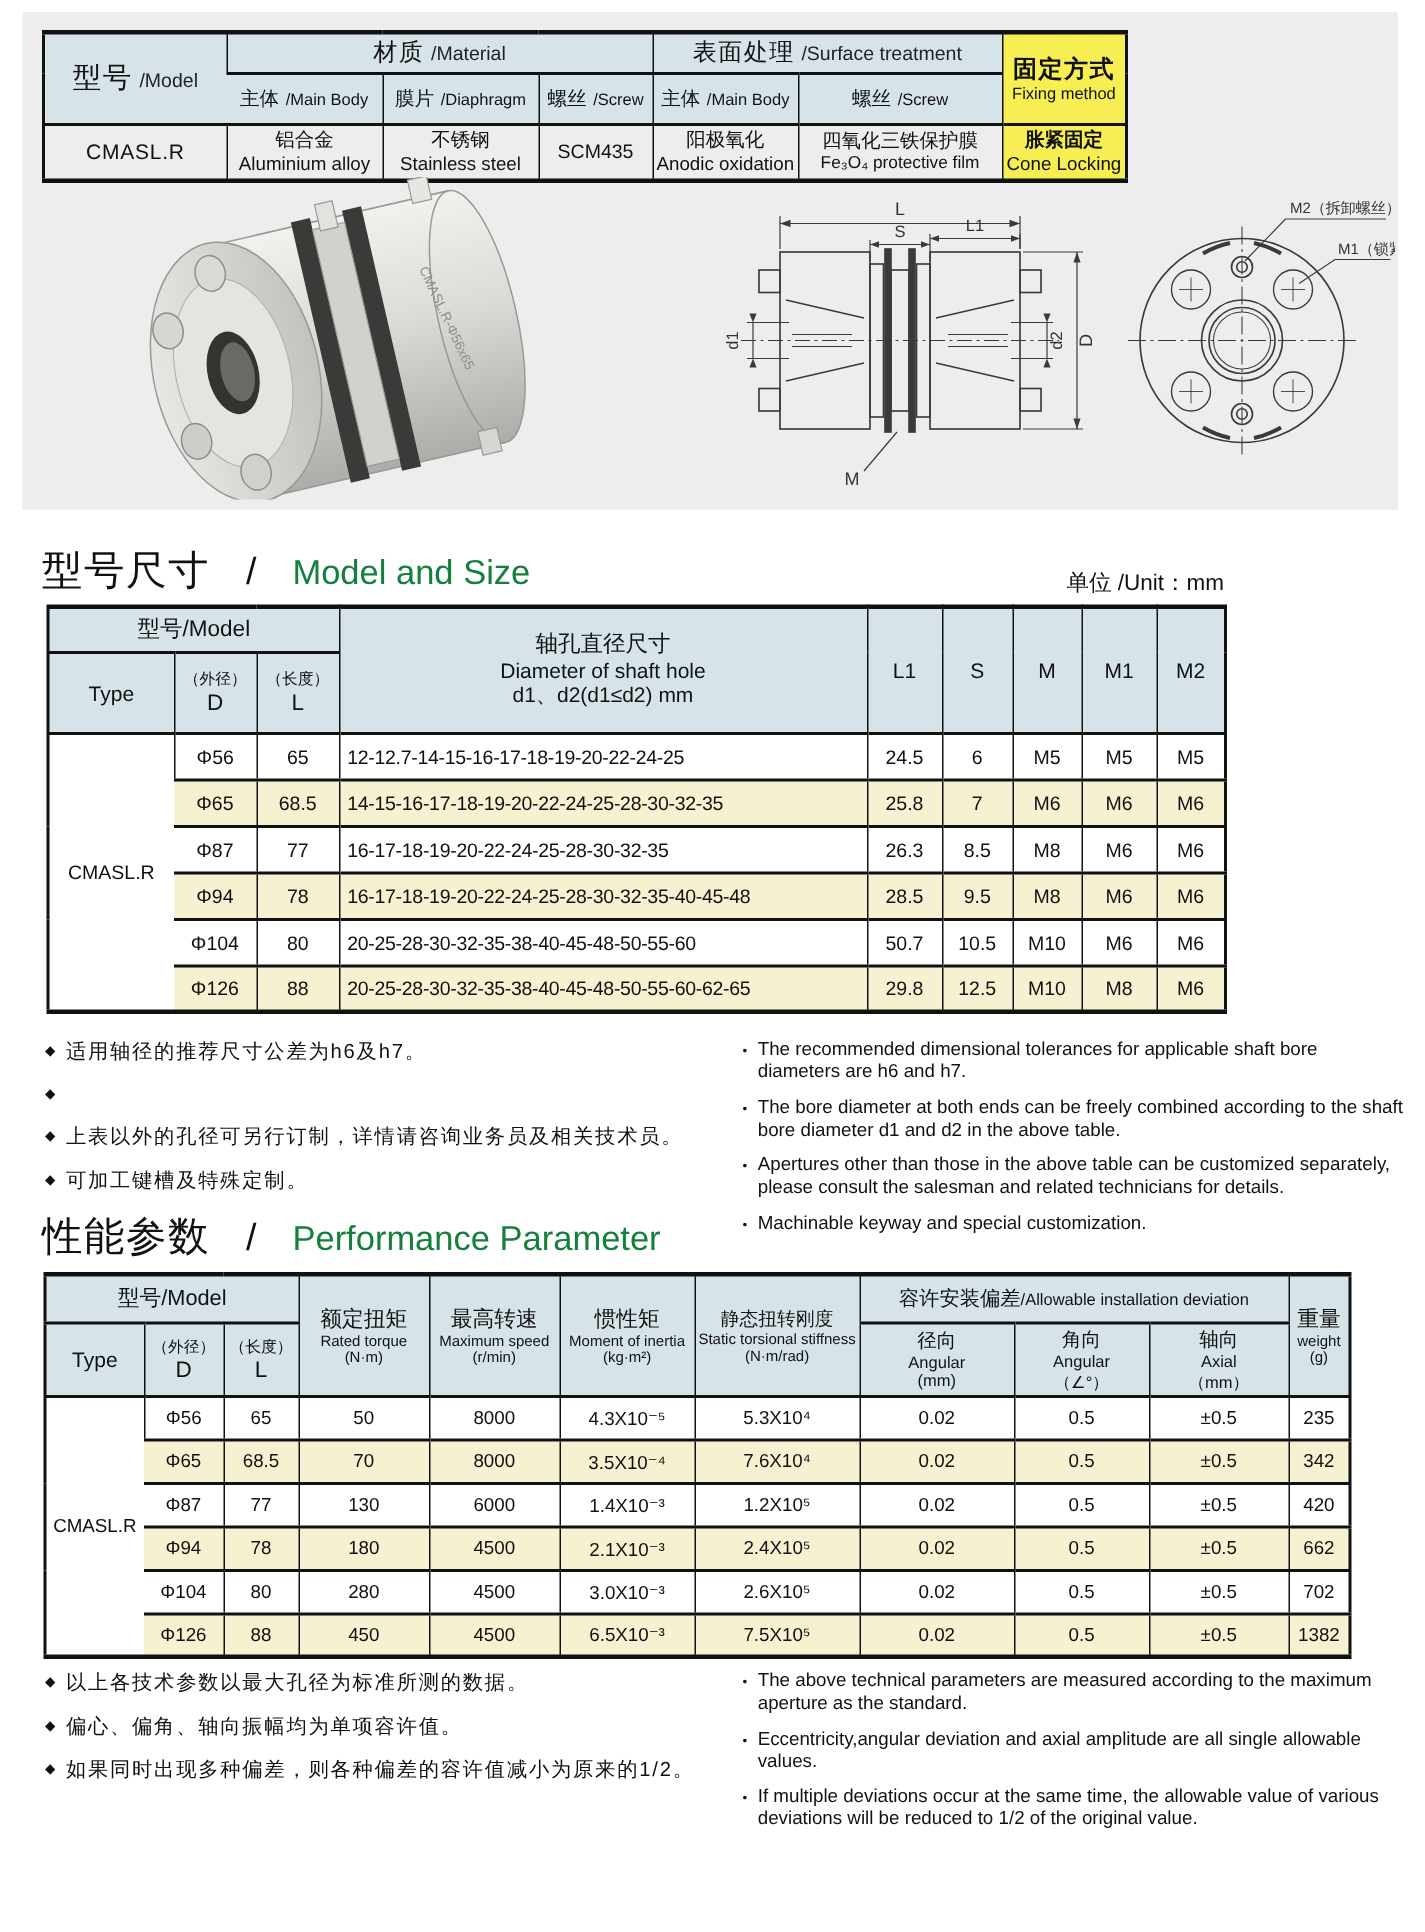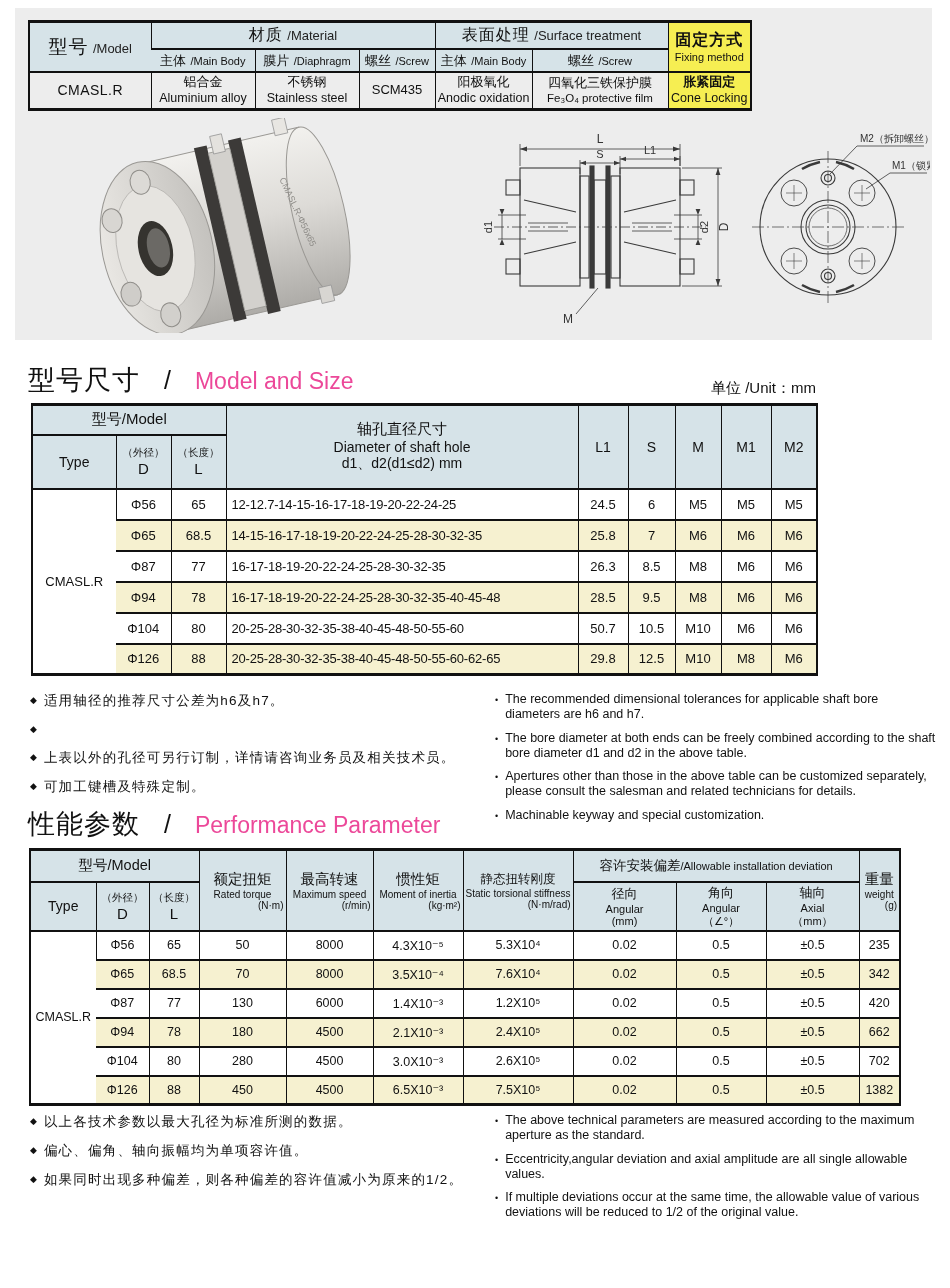--- a/index.html
+++ b/index.html
@@ -33,21 +33,21 @@
 
   
   .photo-svg { position:absolute; left:35px; top:118px; }
   .tech-svg { position:absolute; left:462px; top:116px; }
   .tech-svg text { font-family:"Liberation Sans", sans-serif; fill:#333; }
 
   
   .sec-title { position:absolute; left:28px; display:flex; align-items:baseline; gap:24px; }
   .sec-title .zh { font-size:27px; color:#111; font-weight:500; letter-spacing:1px; }
   .sec-title .slash { font-size:25px; color:#111; }
-  .sec-title .en { font-size:23px; color:#ec4899; }
+  .sec-title .en { font-size:23px; color:#15803d; }
   .unit-label { position:absolute; font-size:15px; color:#111; }
 
   
   .size-table { position:absolute; left:31px; top:403px; width:785px; }
   .size-table th { font-weight:normal; }
   .size-table td { font-size:13px; height:31px; }
   .h-zh { font-size:15px; }
   .h-en { font-size:14px; }
   .sub-paren { font-size:10.5px; }
   .sub-letter { font-size:15px; }
@@ -63,21 +63,21 @@
   .en-note { font-size:12.5px; line-height:1.22; }
   .notes .col.en-col .note-item { margin-bottom:8px; }
 
   
   .perf-table { position:absolute; left:29px; top:848px; width:870px; }
   .perf-table th { font-weight:normal; }
   .perf-table td { font-size:12.5px; height:29px; }
   .p-zh { font-size:14.5px; }
   .p-zh-sm { font-size:12.5px; }
   .p-en { font-size:10px; line-height:1.15; }
-  .p-unit { font-size:10px;text-align:right; }
+  .p-unit { font-size:10px; }
   .dev-hd { font-size:13px; }
   .dev-sub-zh { font-size:13px; }
   .dev-sub-en { font-size:11px; }
 </style>
 </head>
 <body>
 
 <div class="page">
 
   <div class="top-panel"></div>
@@ -104,21 +104,21 @@
       </th>
       <th class="hd" colspan="2">
         <span class="zh-big" style="font-size:16px">表面处理</span>
         <span class="en-mid">/Surface treatment</span>
       </th>
       <th class="yellow" rowspan="2">
         <div class="zh-big" style="font-size:16px;font-weight:bold">固定方式</div>
         <div class="en-sub">Fixing method</div>
       </th>
     </tr>
-    <tr style="height:23px">
+    <tr style="height:34px">
       <th class="hd"><span class="zh-sub">主体</span> <span class="en-sub">/Main Body</span></th>
       <th class="hd"><span class="zh-sub">膜片</span> <span class="en-sub">/Diaphragm</span></th>
       <th class="hd"><span class="zh-sub">螺丝</span> <span class="en-sub">/Screw</span></th>
       <th class="hd"><span class="zh-sub">主体</span> <span class="en-sub">/Main Body</span></th>
       <th class="hd"><span class="zh-sub">螺丝</span> <span class="en-sub">/Screw</span></th>
     </tr>
     <tr style="height:38px">
       <td class="spec-model">CMASL.R</td>
       <td class="cell-2l">
             <div>铝合金</div>

